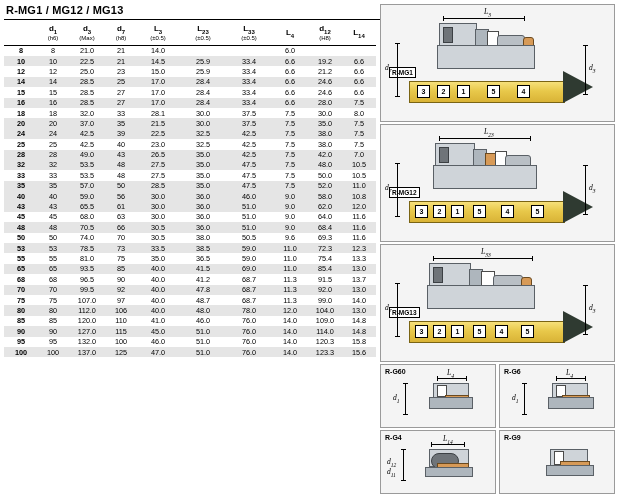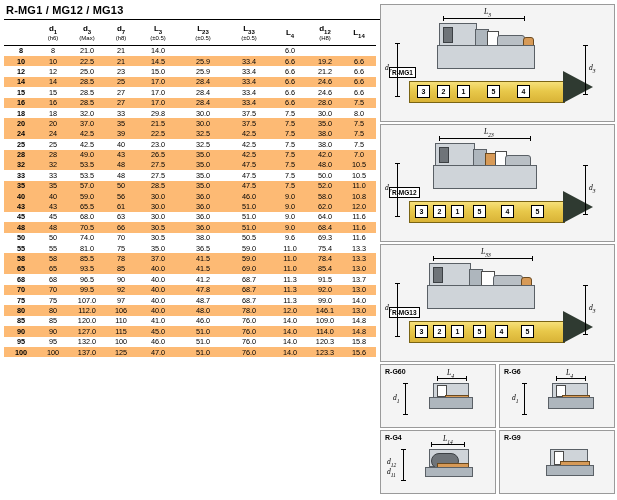--- a/index.html
+++ b/index.html
@@ -11,21 +11,21 @@
   #titlerule{position:absolute;left:4px;top:19px;width:609px;height:1px;background:#000;}
 
   
   #table-wrap{position:absolute;left:4px;top:22px;width:372px;}
   table{border-collapse:collapse;width:372px;font-size:7.3px;}
   thead th{font-size:8px;font-weight:bold;text-align:center;padding:2px 0 3px 0;border-bottom:1px solid #000;}
   thead th sub{font-size:6px;}
   thead th .sub2{display:block;font-size:6px;font-weight:normal;line-height:7px;}
   tbody td{text-align:center;padding:0.6px 0;line-height:9.2px;}
   tbody td.first{font-weight:bold;}
-  tbody tr.alt{background:#fdba74;}
+  tbody tr.alt{background:#e5e5e5;}
   col.c0{width:34px}col.c1{width:30px}col.c2{width:38px}col.c3{width:30px}
   col.c4{width:44px}col.c5{width:46px}col.c6{width:46px}col.c7{width:36px}
   col.c8{width:34px}col.c9{width:34px}
 
   
   #right{position:absolute;left:380px;top:4px;width:233px;height:490px;}
   .dia{position:absolute;left:0;width:233px;background:#f4f4f4;border:1px solid #9a9a9a;}
   #dia1{top:0;height:116px;}
   #dia2{top:120px;height:116px;}
   #dia3{top:240px;height:116px;}
@@ -182,21 +182,21 @@
             <td>33.4</td>
             <td>6.6</td>
             <td>28.0</td>
             <td>7.5</td>
           </tr>
           <tr>
             <td class="first">18</td>
             <td>18</td>
             <td>32.0</td>
             <td>33</td>
-            <td>29.8</td>
+            <td>28.1</td>
             <td>30.0</td>
             <td>37.5</td>
             <td>7.5</td>
             <td>30.0</td>
             <td>8.0</td>
           </tr>
           <tr class="alt">
             <td class="first">20</td>
             <td>20</td>
             <td>37.0</td>
@@ -333,45 +333,45 @@
             <td>50</td>
             <td>74.0</td>
             <td>70</td>
             <td>30.5</td>
             <td>38.0</td>
             <td>50.5</td>
             <td>9.6</td>
             <td>69.3</td>
             <td>11.6</td>
           </tr>
+          <tr class="alt">
+            <td class="first">53</td>
+            <td>53</td>
+            <td>78.5</td>
+            <td>73</td>
+            <td>33.5</td>
+            <td>38.5</td>
+            <td>59.0</td>
+            <td>11.0</td>
+            <td>72.3</td>
+            <td>12.3</td>
+          </tr>
           <tr>
             <td class="first">55</td>
             <td>55</td>
             <td>81.0</td>
             <td>75</td>
             <td>35.0</td>
             <td>36.5</td>
             <td>59.0</td>
             <td>11.0</td>
             <td>75.4</td>
             <td>13.3</td>
           </tr>
           <tr class="alt">
-            <td class="first">58</td>
-            <td>58</td>
-            <td>85.5</td>
-            <td>78</td>
-            <td>37.0</td>
-            <td>41.5</td>
-            <td>59.0</td>
-            <td>11.0</td>
-            <td>78.4</td>
-            <td>13.3</td>
-          </tr>
-          <tr class="alt">
             <td class="first">65</td>
             <td>65</td>
             <td>93.5</td>
             <td>85</td>
             <td>40.0</td>
             <td>41.5</td>
             <td>69.0</td>
             <td>11.0</td>
             <td>85.4</td>
             <td>13.0</td>
@@ -414,21 +414,21 @@
           </tr>
           <tr class="alt">
             <td class="first">80</td>
             <td>80</td>
             <td>112.0</td>
             <td>106</td>
             <td>40.0</td>
             <td>48.0</td>
             <td>78.0</td>
             <td>12.0</td>
-            <td>146.1</td>
+            <td>104.0</td>
             <td>13.0</td>
           </tr>
           <tr>
             <td class="first">85</td>
             <td>85</td>
             <td>120.0</td>
             <td>110</td>
             <td>41.0</td>
             <td>46.0</td>
             <td>76.0</td>

